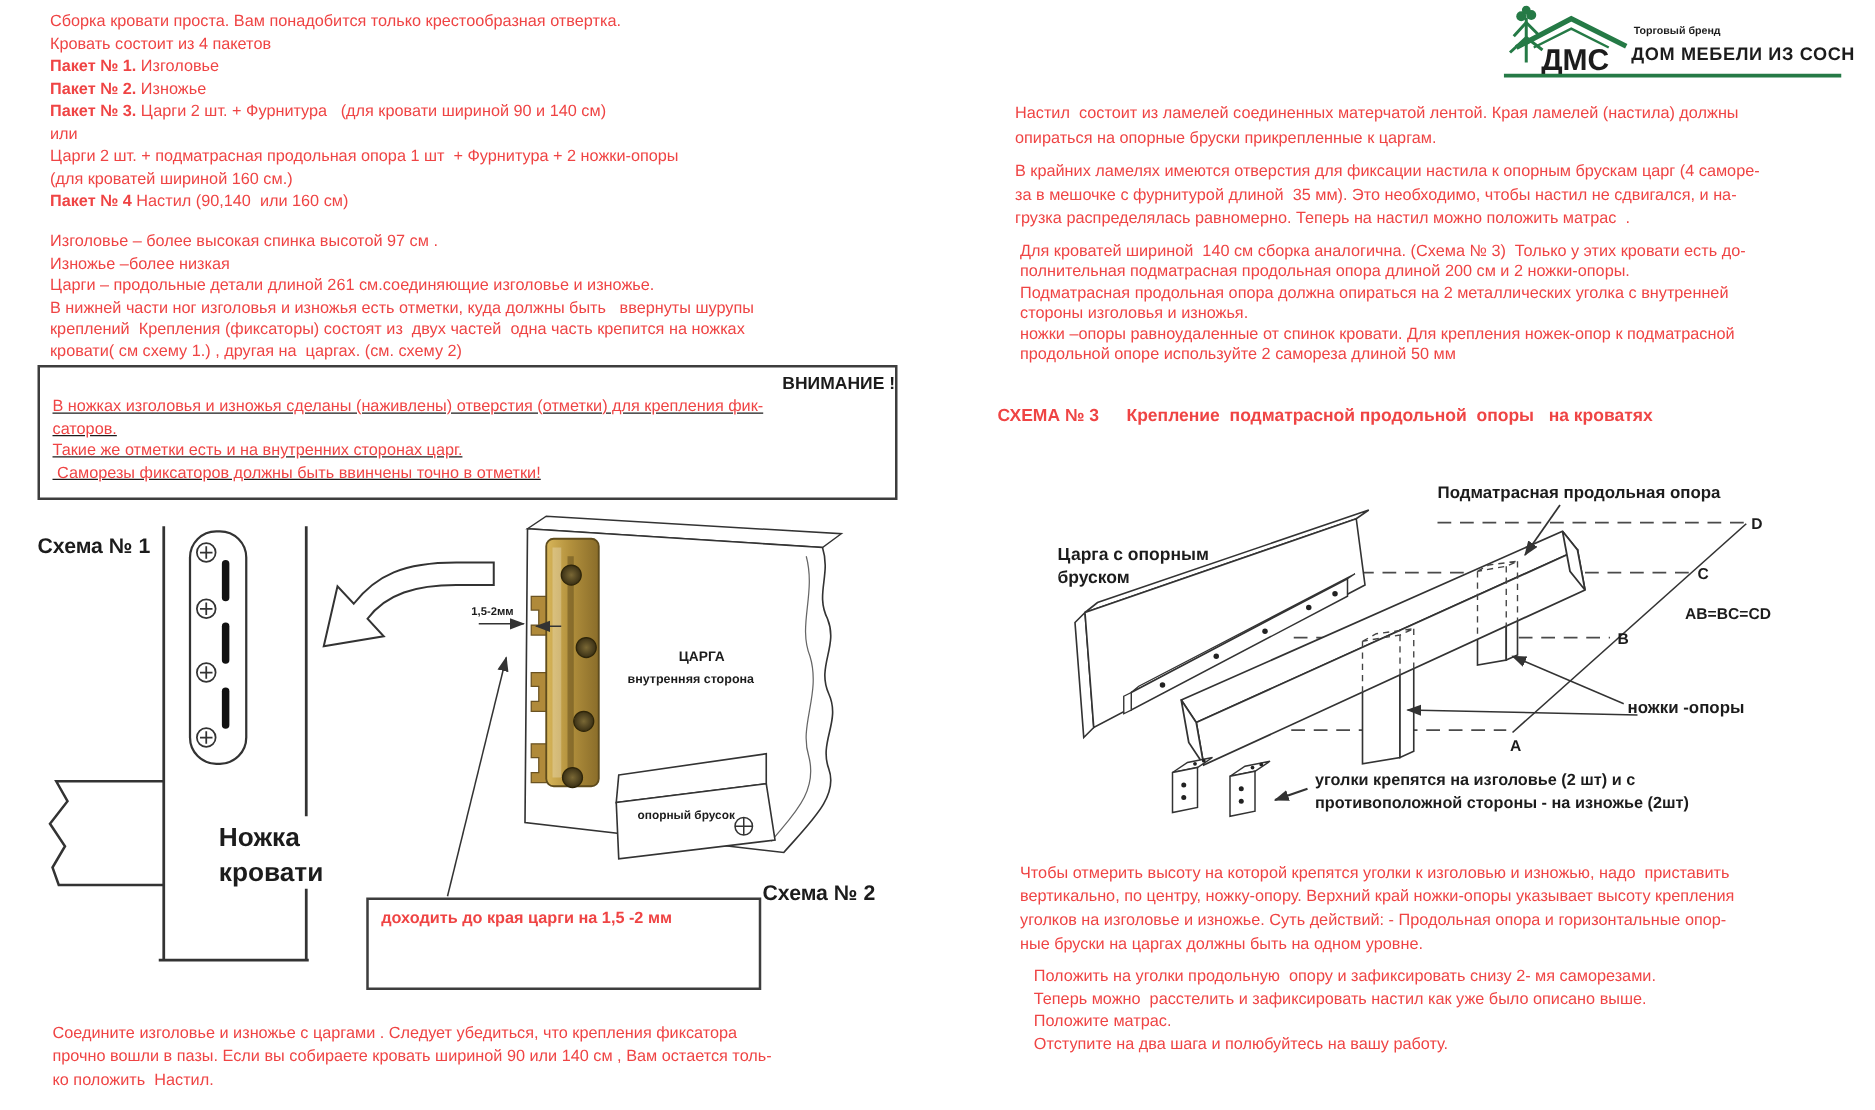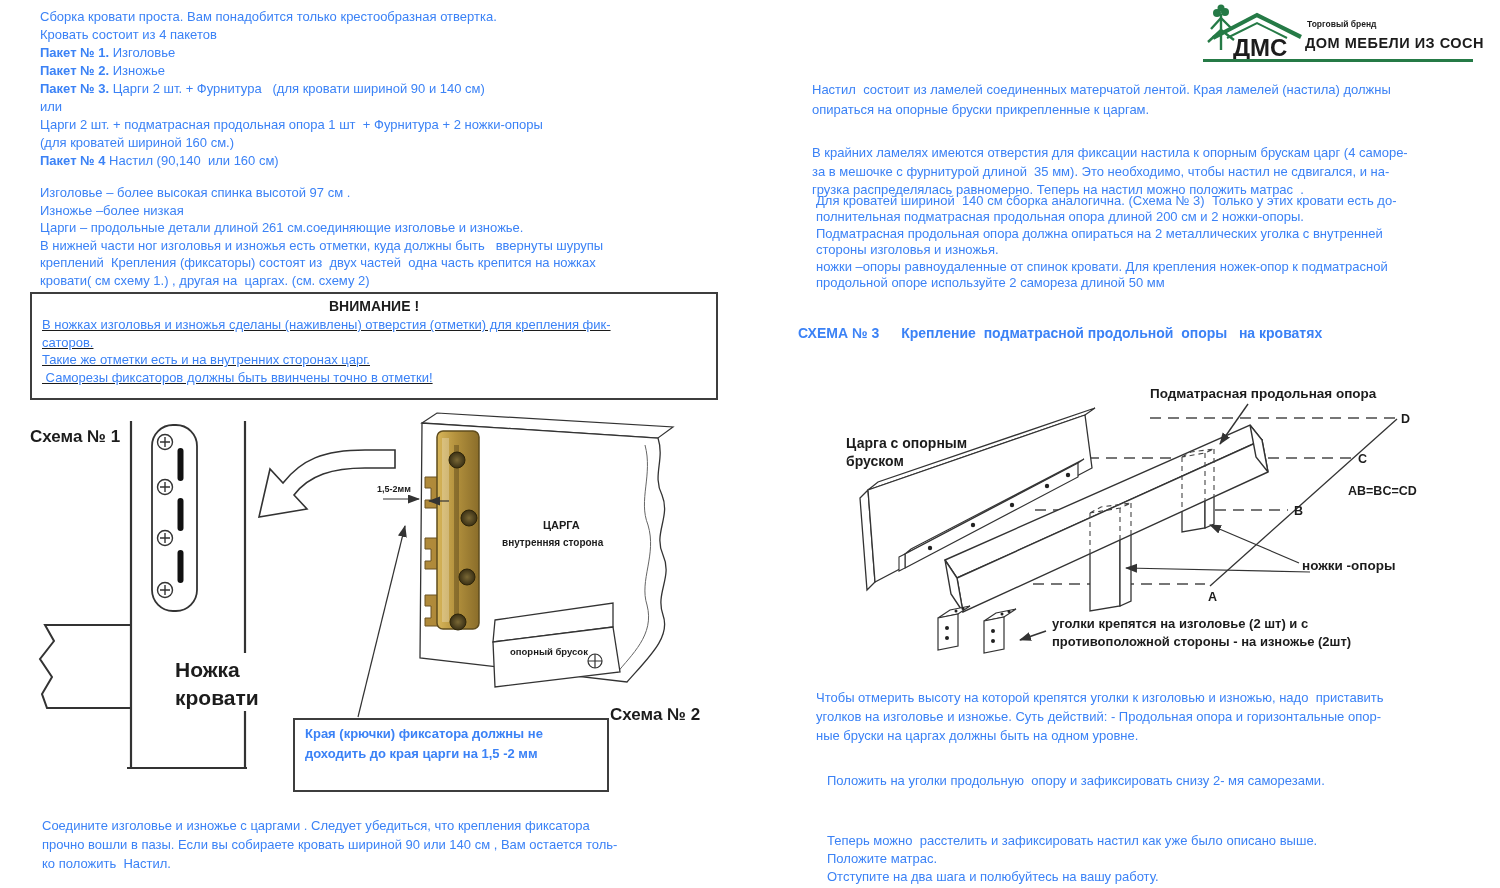--- a/index.html
+++ b/index.html
@@ -1,27 +1,27 @@
 <!DOCTYPE html>
 <html><head>
 <meta charset="utf-8">
 <style>
   html,body{margin:0;padding:0;}
   body{
     width:1500px;height:888px;position:relative;background:#ffffff;
     font-family:"Liberation Sans", sans-serif;color:#1c1c1c;overflow:hidden;
   }
   .abs{position:absolute;}
-  .line{white-space:pre;font-size:13px;color:#3b82f6;}
+  .line{white-space:pre;font-size:13px;color:#ef4444;}
   .b{font-weight:bold;}
   .para .line{line-height:19px;}
   .tight .line{line-height:16.4px;}
   .mid .line{line-height:17.6px;}
   .warnbox{border:2px solid #3d3d3d;background:#fff;box-sizing:border-box;}
-  .warn-title{text-align:center;font-weight:bold;font-size:14px;padding-top:4px;}
+  .warn-title{text-align:right;font-weight:bold;font-size:14px;padding-top:4px;}
   svg text{fill:#1c1c1c;}
   .svgb{font-weight:bold;}
 </style>
 </head>
 <body>
 
 <div class="abs" style="left:0;top:0;width:750px;height:888px;">
 
   <div class="abs" style="left:40px;top:8px;line-height:18px;">
     <div class="line">Сборка кровати проста. Вам понадобится только крестообразная отвертка.</div>
@@ -141,21 +141,20 @@
           <circle cx="570" cy="256" r="7"></circle>
             <path d="M563,256 H577 M570,249 V263"></path>
         </g>
       </g>
 
       <text class="svgb" x="585" y="315" font-size="17">Схема № 2</text>
     </g>
   </svg>
 
   <div class="abs warnbox" style="left:293px;top:718px;width:316px;height:74px;padding:4px 10px;">
-    <div class="line b" style="line-height:20px;">Края (крючки) фиксатора должны не</div>
     <div class="line b" style="line-height:20px;">доходить до края царги на 1,5 -2 мм</div>
   </div>
 
   <div class="abs para" style="left:42px;top:816px;">
     <div class="line">Соедините изголовье и изножье с царгами . Следует убедиться, что крепления фиксатора</div>
     <div class="line">прочно вошли в пазы. Если вы собираете кровать шириной 90 или 140 см , Вам остается толь-</div>
     <div class="line">ко положить  Настил.</div>
   </div>
 </div>
 
@@ -177,21 +176,21 @@
     <text x="104" y="23" font-size="8.5" font-weight="bold" fill="#257a46">Торговый бренд</text>
     <text x="102" y="44" font-size="14.5" font-weight="bold" letter-spacing="0.5" fill="#257a46">ДОМ МЕБЕЛИ ИЗ СОСНЫ</text>
     <rect x="0" y="55" width="270" height="3" fill="#257a46"></rect>
   </svg>
 
   <div class="abs" style="left:62px;top:80px;">
     <div class="line" style="line-height:20px;">Настил  состоит из ламелей соединенных матерчатой лентой. Края ламелей (настила) должны</div>
     <div class="line" style="line-height:20px;">опираться на опорные бруски прикрепленные к царгам.</div>
   </div>
 
-  <div class="abs" style="left:62px;top:144px;">
+  <div class="abs" style="left:62px;top:128px;">
     <div class="line" style="line-height:18.5px;">В крайних ламелях имеются отверстия для фиксации настила к опорным брускам царг (4 саморе-</div>
     <div class="line" style="line-height:18.5px;">за в мешочке с фурнитурой длиной  35 мм). Это необходимо, чтобы настил не сдвигался, и на-</div>
     <div class="line" style="line-height:18.5px;">грузка распределялась равномерно. Теперь на настил можно положить матрас  .</div>
   </div>
 
   <div class="abs tight" style="left:66px;top:193px;">
     <div class="line">Для кроватей шириной  140 см сборка аналогична. (Схема № 3)  Только у этих кровати есть до-</div>
     <div class="line">полнительная подматрасная продольная опора длиной 200 см и 2 ножки-опоры.</div>
     <div class="line">Подматрасная продольная опора должна опираться на 2 металлических уголка с внутренней</div>
     <div class="line">стороны изголовья и изножья.</div>
@@ -294,23 +293,24 @@
     <path d="M479,203 L390,165" stroke="#333" stroke-width="1.2" marker-end="url(#ahb)"></path>
     <path d="M490,212 L306,208" stroke="#333" stroke-width="1.2" marker-end="url(#ahb)"></path>
 
     <path d="M226,271 L200,280" stroke="#333" stroke-width="1.8" marker-end="url(#ahb)"></path>
     <text class="svgb" x="232" y="268" font-size="13">уголки крепятся на изголовье (2 шт) и с</text>
     <text class="svgb" x="232" y="286" font-size="13">противоположной стороны - на изножье (2шт)</text>
   </svg>
 
   <div class="abs para" style="left:66px;top:688px;">
     <div class="line">Чтобы отмерить высоту на которой крепятся уголки к изголовью и изножью, надо  приставить</div>
+    <div class="line">вертикально, по центру, ножку-опору. Верхний край ножки-опоры указывает высоту крепления</div>
     <div class="line">уголков на изголовье и изножье. Суть действий: - Продольная опора и горизонтальные опор-</div>
     <div class="line">ные бруски на царгах должны быть на одном уровне.</div>
   </div>
 
   <div class="abs" style="left:77px;top:772px;">
     <div class="line" style="line-height:18px;">Положить на уголки продольную  опору и зафиксировать снизу 2- мя саморезами.</div>
-    <div class="line" style="line-height:18px;margin-top:42px;">Теперь можно  расстелить и зафиксировать настил как уже было описано выше.</div>
+    <div class="line" style="line-height:18px;">Теперь можно  расстелить и зафиксировать настил как уже было описано выше.</div>
     <div class="line" style="line-height:18px;">Положите матрас.</div>
     <div class="line" style="line-height:18px;">Отступите на два шага и полюбуйтесь на вашу работу.</div>
   </div>
 </div>
 
 </body></html>

